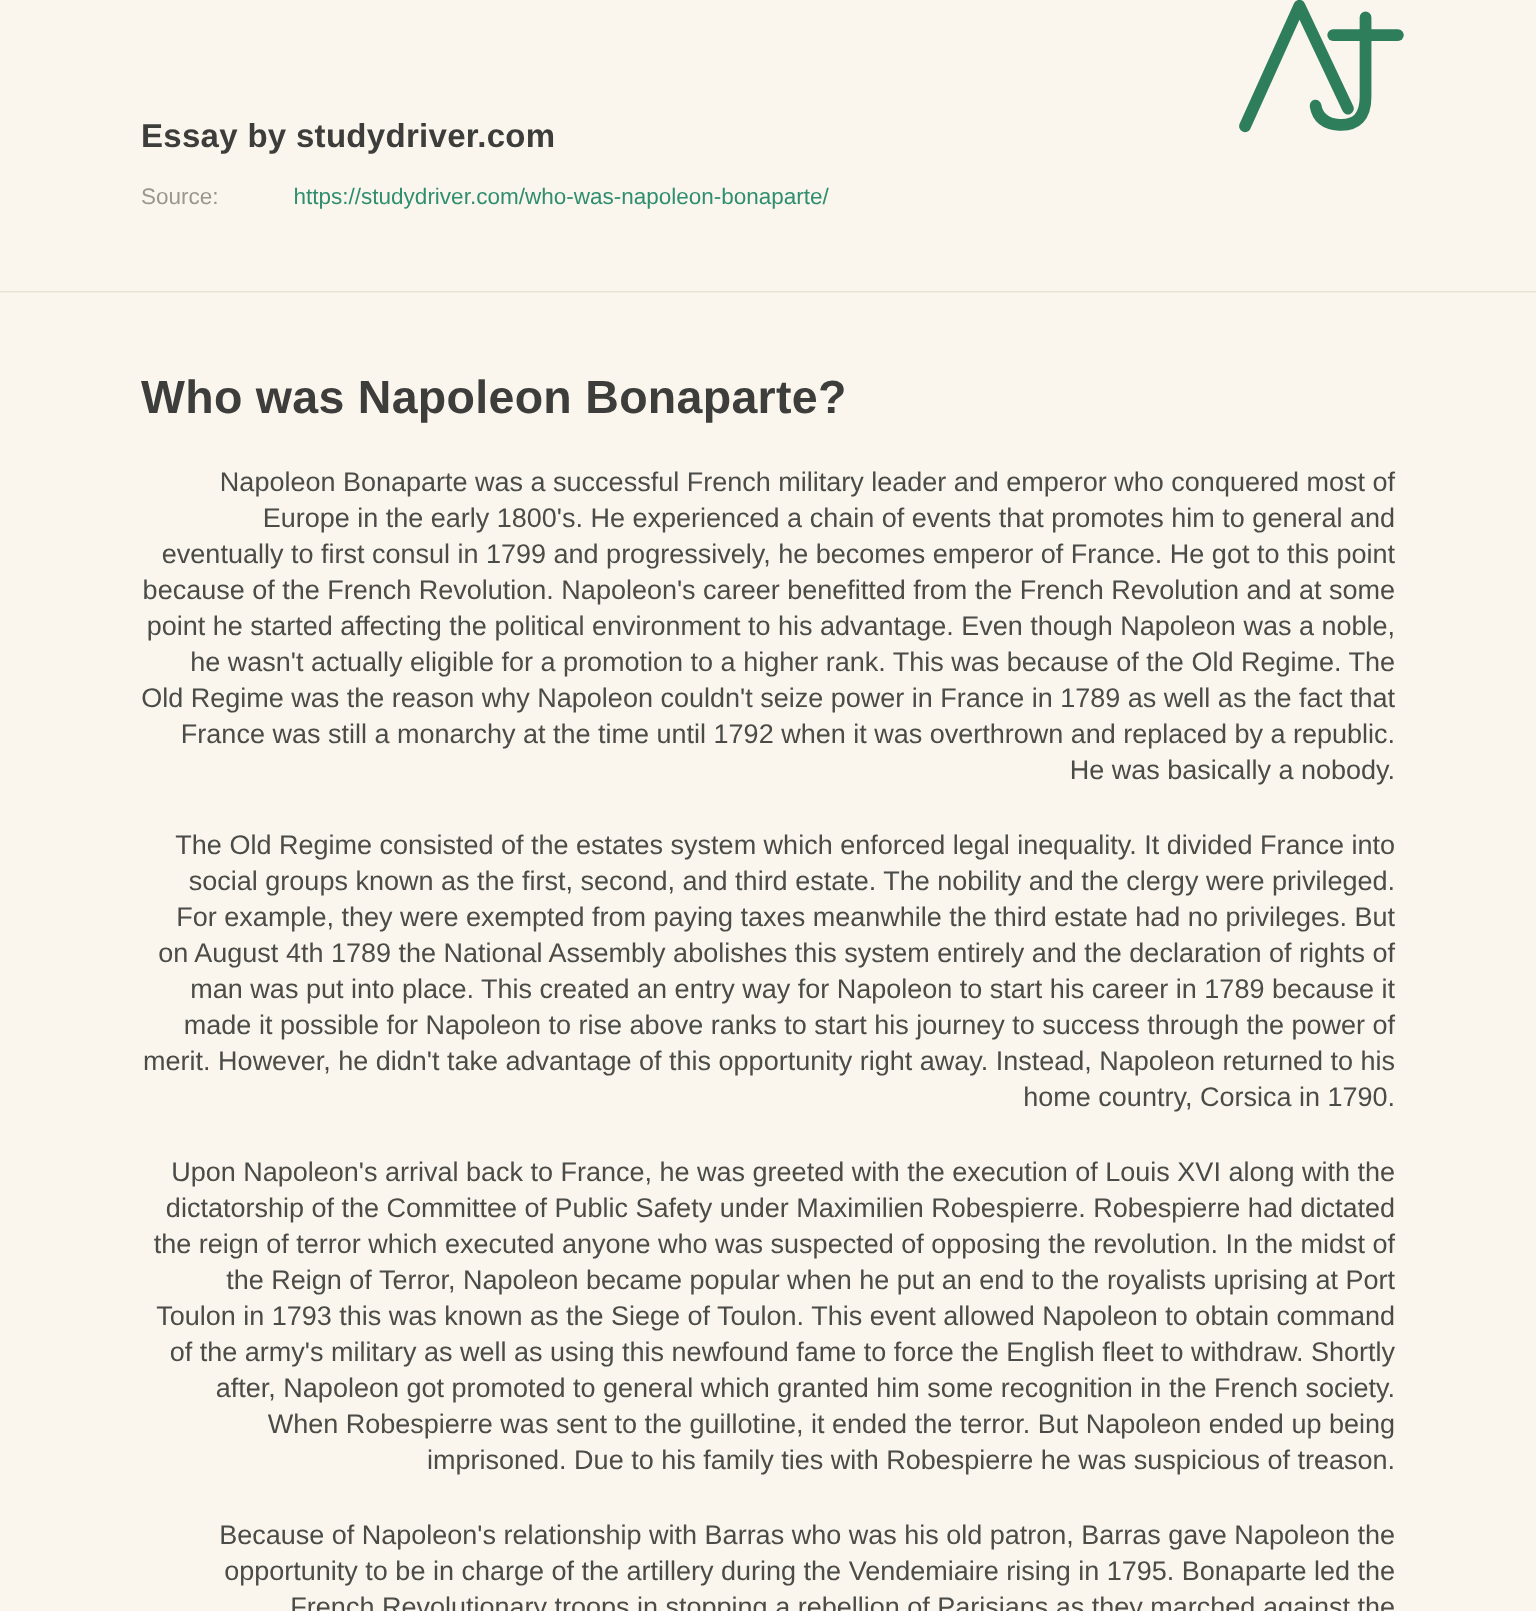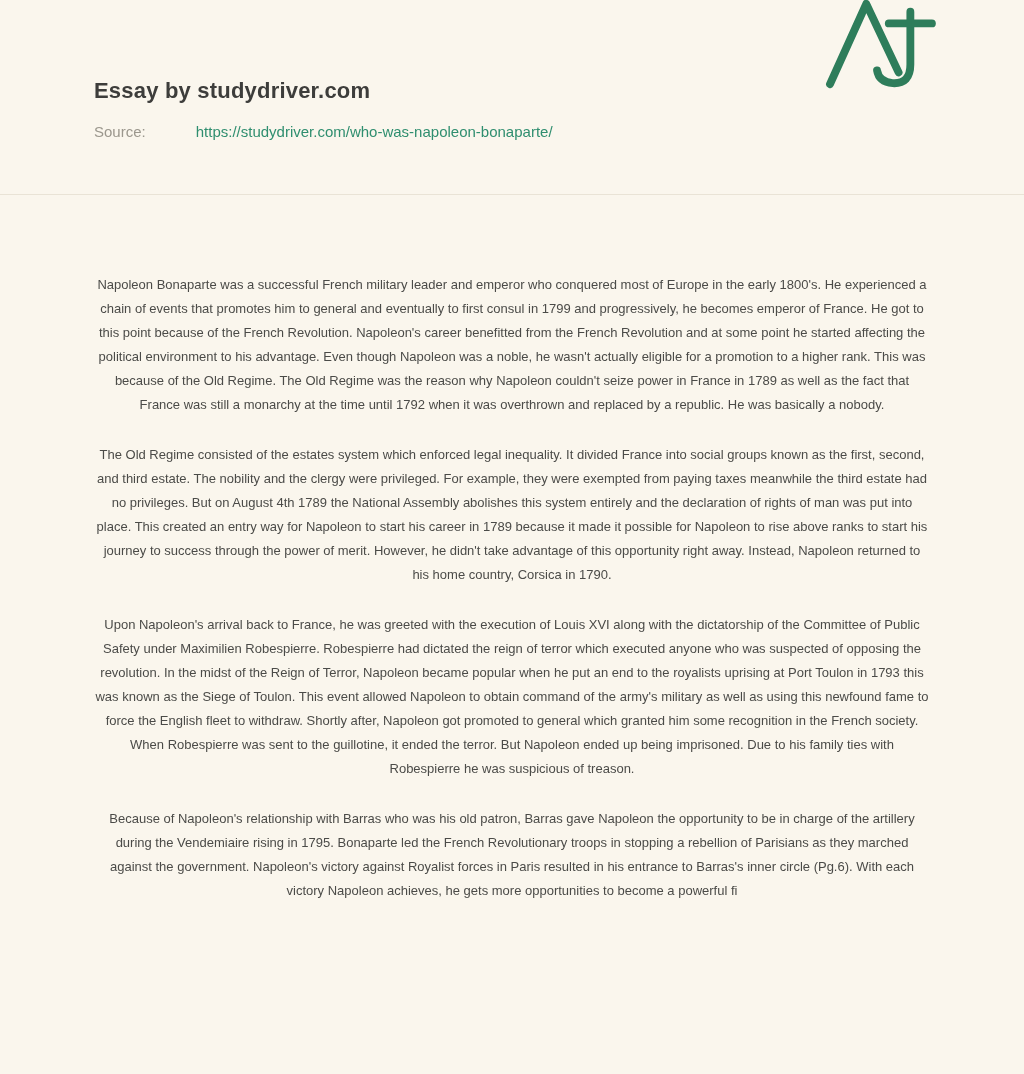--- a/index.html
+++ b/index.html
@@ -62,24 +62,24 @@
     padding-top: 52px;
   }
   .title {
     font-size: 31px;
     font-weight: 600;
     color: #3d3d3b;
     letter-spacing: 0.2px;
   }
   .body-text p {
     margin-top: 26px;
-    font-size: 13px;
+    font-size: 18px;
     line-height: 24px;
     color: #4b4b48;
-    text-align: center;
+    text-align: right;
   }
 </style>
 </head>
 <body>
 
 <div class="page">
   <div class="content">
 
     <div class="header">
       <div class="brand">Essay by studydriver.com</div>
@@ -100,20 +100,21 @@
           </g>
         </svg>
       </div>
     </div>
   </div>
 
   <div class="divider"></div>
 
   <div class="content">
     <div class="article">
+      <h1 class="title">Who was Napoleon Bonaparte?</h1>
 
       <div class="body-text">
         <p>Napoleon Bonaparte was a successful French military leader and emperor who conquered most of Europe in the early 1800's. He experienced a chain of events that promotes him to general and eventually to first consul in 1799 and progressively, he becomes emperor of France. He got to this point because of the French Revolution. Napoleon's career benefitted from the French Revolution and at some point he started affecting the political environment to his advantage. Even though Napoleon was a noble, he wasn't actually eligible for a promotion to a higher rank. This was because of the Old Regime. The Old Regime was the reason why Napoleon couldn't seize power in France in 1789 as well as the fact that France was still a monarchy at the time until 1792 when it was overthrown and replaced by a republic. He was basically a nobody.</p>
         <p>The Old Regime consisted of the estates system which enforced legal inequality. It divided France into social groups known as the first, second, and third estate. The nobility and the clergy were privileged. For example, they were exempted from paying taxes meanwhile the third estate had no privileges. But on August 4th 1789 the National Assembly abolishes this system entirely and the declaration of rights of man was put into place. This created an entry way for Napoleon to start his career in 1789 because it made it possible for Napoleon to rise above ranks to start his journey to success through the power of merit. However, he didn't take advantage of this opportunity right away. Instead, Napoleon returned to his home country, Corsica in 1790.</p>
         <p>Upon Napoleon's arrival back to France, he was greeted with the execution of Louis XVI along with the dictatorship of the Committee of Public Safety under Maximilien Robespierre. Robespierre had dictated the reign of terror which executed anyone who was suspected of opposing the revolution. In the midst of the Reign of Terror, Napoleon became popular when he put an end to the royalists uprising at Port Toulon in 1793 this was known as the Siege of Toulon. This event allowed Napoleon to obtain command of the army's military as well as using this newfound fame to force the English fleet to withdraw. Shortly after, Napoleon got promoted to general which granted him some recognition in the French society. When Robespierre was sent to the guillotine, it ended the terror. But Napoleon ended up being imprisoned. Due to his family ties with Robespierre he was suspicious of treason.</p>
         <p>Because of Napoleon's relationship with Barras who was his old patron, Barras gave Napoleon the opportunity to be in charge of the artillery during the Vendemiaire rising in 1795. Bonaparte led the French Revolutionary troops in stopping a rebellion of Parisians as they marched against the government. Napoleon's victory against Royalist forces in Paris resulted in his entrance to Barras's inner circle (Pg.6). With each victory Napoleon achieves, he gets more opportunities to become a powerful fi</p>
       </div>
     </div>
   </div>
 </div>

